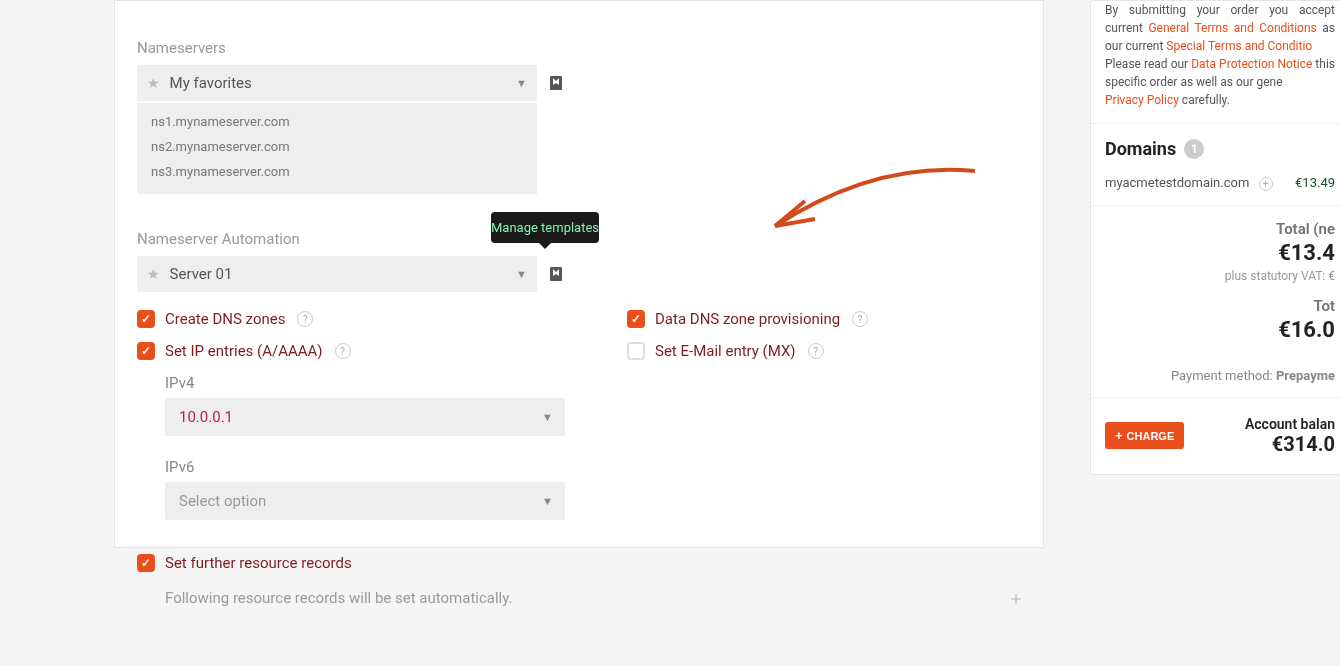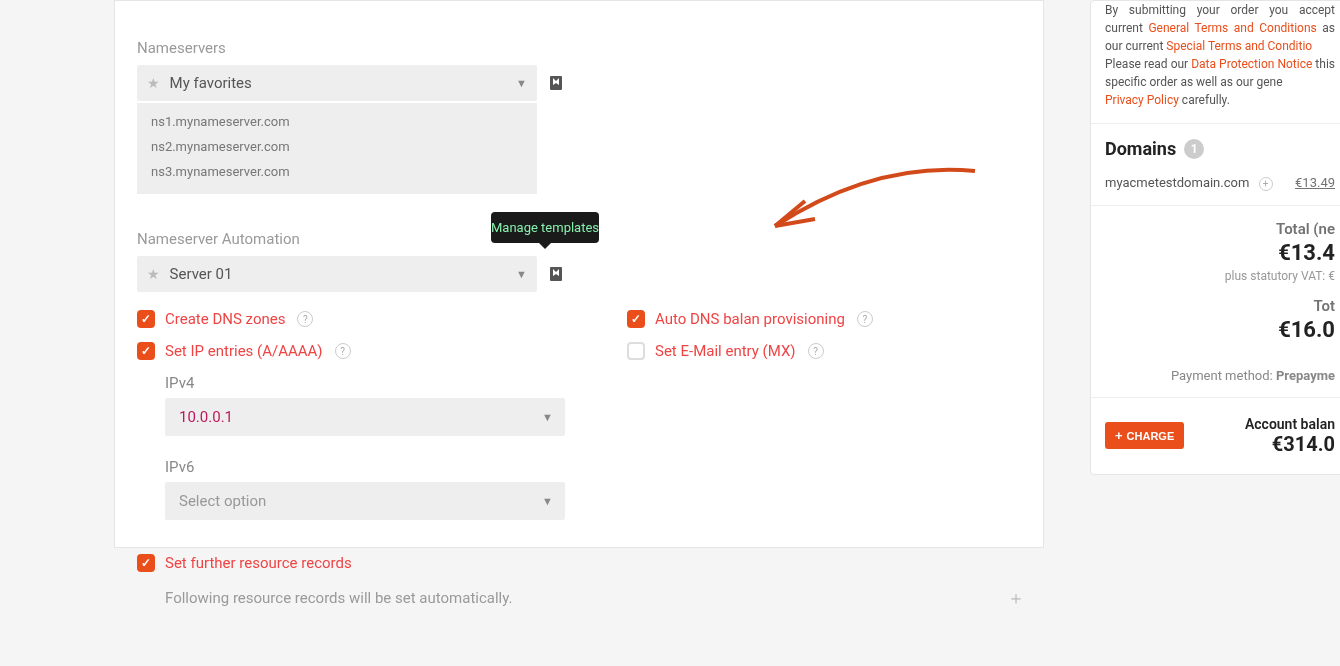--- a/index.html
+++ b/index.html
@@ -93,21 +93,21 @@
   width:18px; height:18px; border-radius:4px;
   display:flex; align-items:center; justify-content:center;
   cursor:pointer;
   border:2px solid #ddd;
   background:#fff;
 }
 .cbox.checked { background:#e94e1b; border-color:#e94e1b; }
 .cbox.checked::after {
   content:"✓"; color:#fff; font-size:12px; font-weight:bold;
 }
-.cbox-label { color:#ef4444; font-size:15px;text-align:right; }
+.cbox-label { color:#7f1d1d; font-size:15px;text-align:right; }
 .help-icon {
   width:16px; height:16px; border:1px solid #ccc; border-radius:50%;
   display:inline-flex; align-items:center; justify-content:center;
   color:#aaa; font-size:10px; margin-left:2px;
 }
 
 .two-col { display:flex; gap:60px; margin-top:18px; }
 .col { flex:0 0 430px; }
 
 .field-label { color:#888; font-size:15px; margin:10px 0 6px 28px; }
@@ -169,21 +169,21 @@
   padding:6px 14px 14px 14px;
   font-size:13px;
   border-bottom:1px solid #eee;
 }
 .domain-row .dname { color:#555; }
 .domain-row .dplus {
   width:14px; height:14px; border:1px solid #ccc; border-radius:50%;
   display:inline-flex; align-items:center; justify-content:center;
   color:#aaa; font-size:10px; margin-left:6px;
 }
-.domain-row .dprice { color:#737373;text-decoration:underline; }
+.domain-row .dprice { color:#14532d; }
 
 .totals { padding:14px; text-align:right; border-bottom:1px solid #eee; }
 .totals .label { color:#737373; font-size:15px; font-weight:600; }
 .totals .amount { font-size:22px; font-weight:700; color:#222; margin-top:2px; }
 .totals .note { color:#999; font-size:12px; margin-top:4px; }
 .totals .tot2 { margin-top:14px; }
 .totals .paym { color:#888; font-size:13px; margin-top:26px; }
 
 .balance-row {
   display:flex; justify-content:space-between; align-items:center;
@@ -259,21 +259,21 @@
       </div>
       <div class="field-label" style="margin-top:22px">IPv6</div>
       <div class="field-select placeholder">
         <span class="txt">Select option</span>
         <span class="chev">▼</span>
       </div>
     </div>
     <div class="col">
       <div class="checkbox-row">
         <div class="cbox checked"></div>
-        <span class="cbox-label">Auto DNS balan provisioning</span>
+        <span class="cbox-label">Data DNS zone provisioning</span>
         <span class="help-icon">?</span>
       </div>
       <div class="checkbox-row">
         <div class="cbox"></div>
         <span class="cbox-label">Set E-Mail entry (MX)</span>
         <span class="help-icon">?</span>
       </div>
     </div>
   </div>
 

